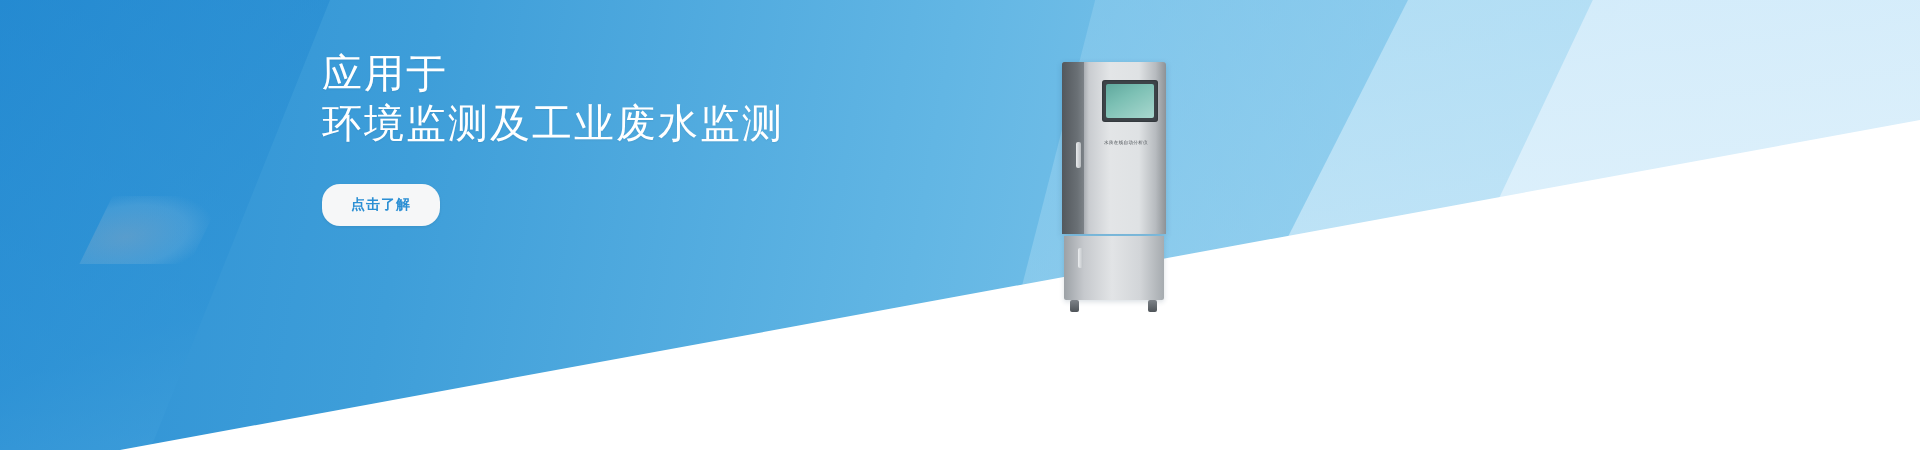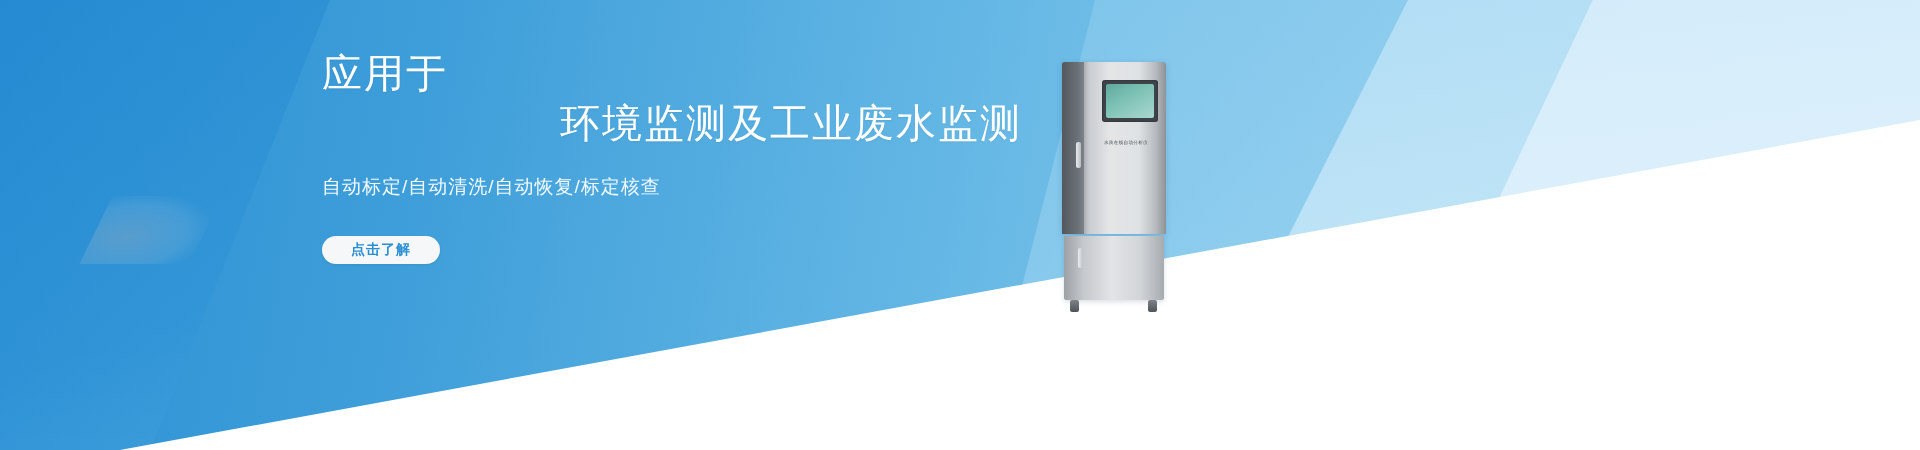--- a/index.html
+++ b/index.html
@@ -50,32 +50,32 @@
   
   .content{position:absolute;left:322px;top:48px;width:700px;}
   .headline{
     color:#ffffff;
     font-size:40px;
     line-height:50px;
     font-weight:400;
     letter-spacing:2px;
     text-shadow:0 1px 2px rgba(0,0,0,.06);
   }
-  .headline .l2{display:block;text-align:right;}
+  .headline .l2{display:block;}
   .subtitle{
     margin-top:26px;
     color:#f2fafe;
     font-size:19px;
     letter-spacing:1px;
     font-weight:400;
   }
   .cta{
     margin-top:36px;
     display:inline-flex;align-items:center;justify-content:center;
-    width:118px;height:28px;
+    width:118px;height:42px;
     background:#f6f7f8;
     border-radius:18px;
     color:#2b8fd4;
     font-size:14px;
     font-weight:bold;
     letter-spacing:1px;
     cursor:pointer;
     box-shadow:0 1px 3px rgba(0,0,0,.08);
     border:none;
   }
@@ -168,17 +168,16 @@
     </div>
     <div class="caster l"></div>
     <div class="caster r"></div>
   </div>
 
   <div class="content">
     <div class="headline">
       <span class="l1">应用于</span>
       <span class="l2">环境监测及工业废水监测</span>
     </div>
-    <div class="subtitle">自动标定/自动清洗/自动恢复/标定核查</div>
     <button class="cta">点击了解</button>
   </div>
 
 </div>
 
 </body></html>

